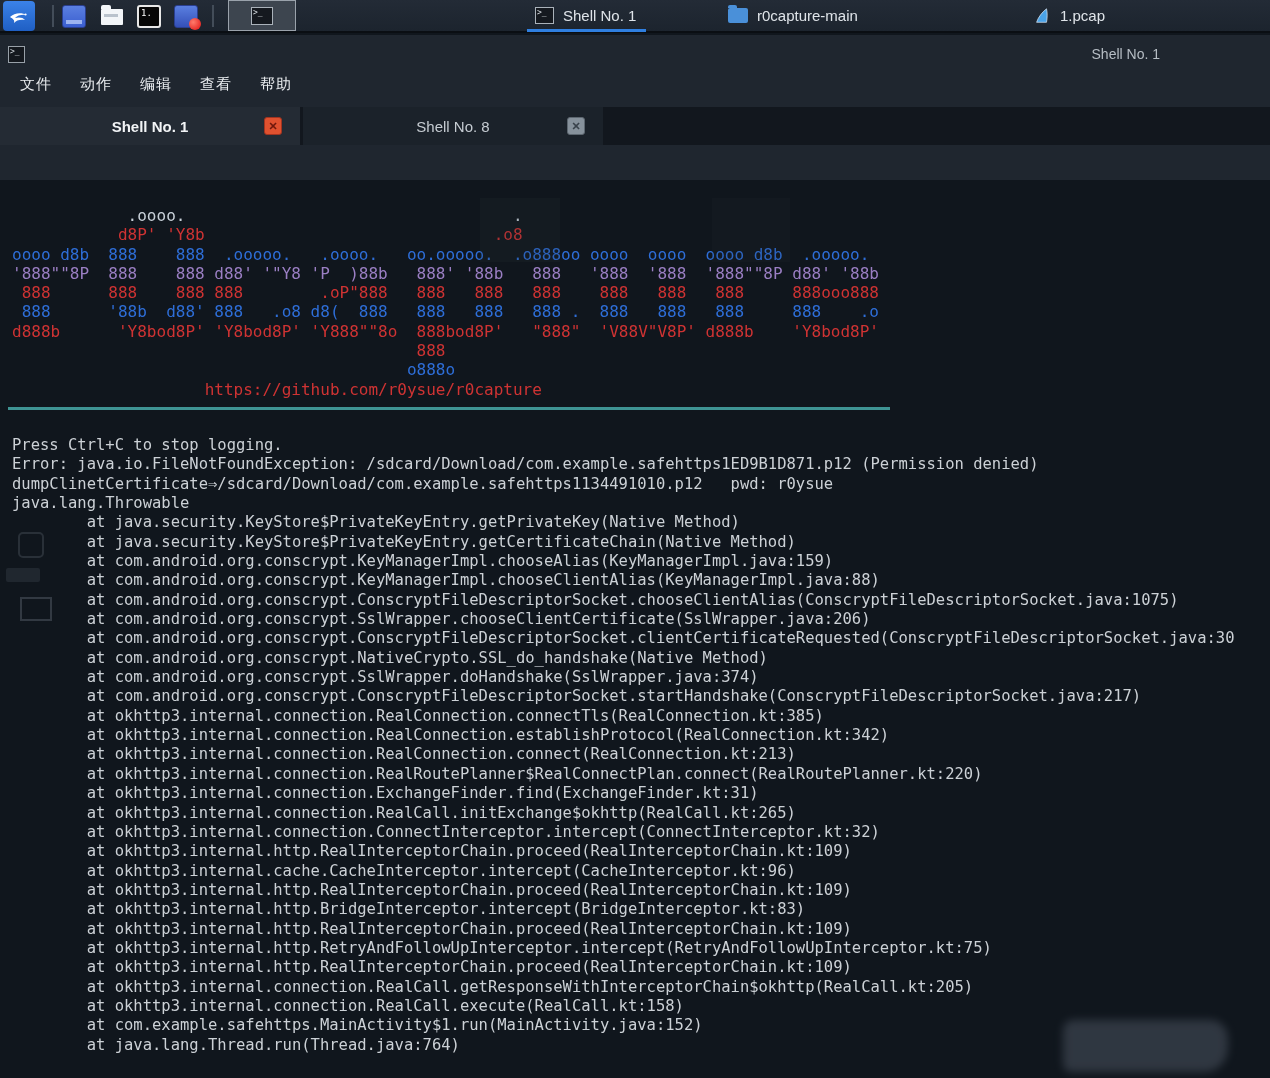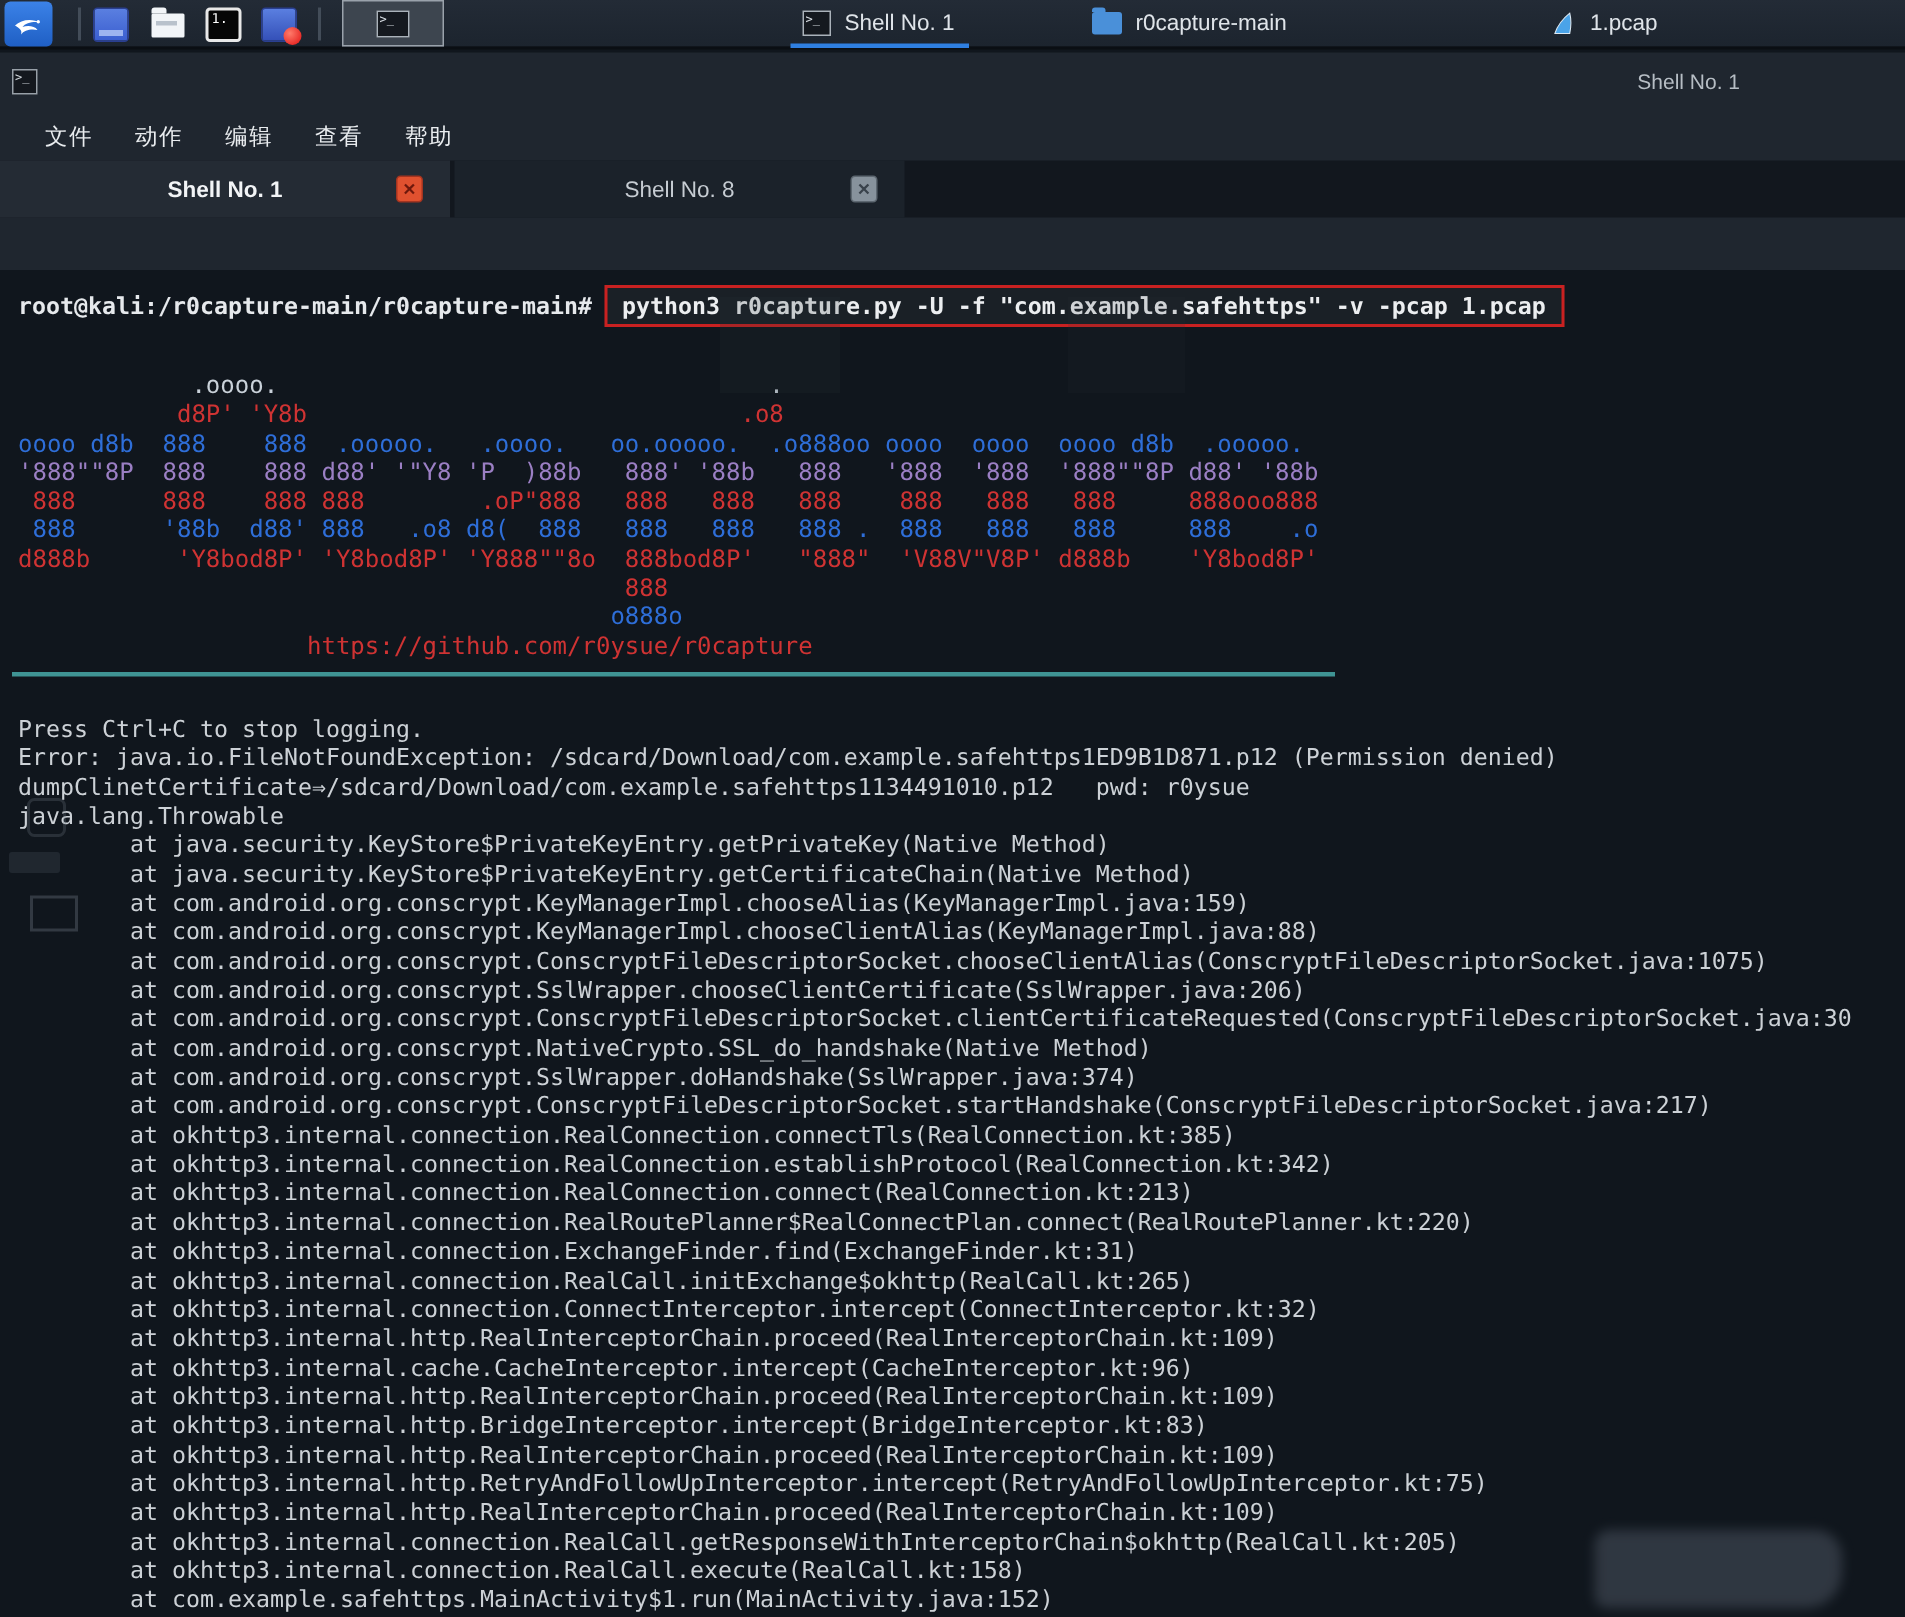--- a/index.html
+++ b/index.html
@@ -36,21 +36,21 @@
   .task-item .ulbar { position:absolute; left:-8px; right:-10px; bottom:-1px; height:3px; background:#2f7fe0; }
   .fin { width:18px; height:18px; }
 
   
   .win { position:absolute; top:35px; left:0; width:1270px; height:1043px; background:#1f262f; }
   .titlebar { position:relative; height:40px; }
   .title-ic { position:absolute; left:8px; top:11px; width:17px; height:17px; border:1px solid #98a0a8;
               background:#14181e; color:#cfd5da; font-family:"DejaVu Sans Mono",monospace;
               font-size:8px; line-height:8px; padding:1px; }
   .win-title { position:absolute; right:110px; top:11px; color:#b6bdc4; font-size:14px; }
-  .menubar { height:32px; display:flex; align-items:center; gap:28px; padding-left:30px; }
+  .menubar { height:32px; display:flex; gap:28px; padding-left:20px; }
   .menu-item { color:#e9ecef; font-size:15px; letter-spacing:1px; }
   .tabbar { height:38px; background:#12171e; display:flex; }
   .tab { width:300px; height:38px; display:flex; align-items:center; justify-content:center;
          position:relative; font-size:15px; }
   .tab.active { background:#242b34; color:#f2f4f6; font-weight:bold; }
   .tab.inactive { background:#1b222a; color:#c6ccd2; margin-left:3px; }
   .closebox { position:absolute; right:18px; top:10px; width:18px; height:18px; border-radius:3px;
               display:flex; align-items:center; justify-content:center; font-size:11px; font-weight:bold; }
   .closebox.red { background:#e0512f; color:#6e180c; border:1px solid #a33420; }
   .closebox.gray { background:#87929c; color:#39424b; border:1px solid #5d6770; }
@@ -159,24 +159,20 @@
       </div>
       <div class="tab inactive">
         <span>Shell No. 8</span>
         <div class="closebox gray">
           <span>✕</span>
         </div>
       </div>
     </div>
 
     <div class="terminal">
-      <div class="prompt-row">
-        <span>root@kali:/r0capture-main/r0capture-main#</span>
-        <span class="cmdbox" style="border-color: rgb(201, 33, 33);">python3 r0capture.py -U -f "com.example.safehttps" -v -pcap 1.pcap</span>
-      </div>
 
       <pre class="banner"><div style="color: rgb(201, 209, 217);">            .oooo.                                  .</div><div style="color: rgb(207, 51, 51);">           d8P' 'Y8b                              .o8</div><div style="color: rgb(46, 110, 216);">oooo d8b  888    888  .ooooo.   .oooo.   oo.ooooo.  .o888oo oooo  oooo  oooo d8b  .ooooo.</div><div style="color: rgb(155, 127, 196);">'888""8P  888    888 d88' '"Y8 'P  )88b   888' '88b   888   '888  '888  '888""8P d88' '88b</div><div style="color: rgb(207, 51, 51);"> 888      888    888 888        .oP"888   888   888   888    888   888   888     888ooo888</div><div style="color: rgb(46, 110, 216);"> 888      '88b  d88' 888   .o8 d8(  888   888   888   888 .  888   888   888     888    .o</div><div style="color: rgb(207, 51, 51);">d888b      'Y8bod8P' 'Y8bod8P' 'Y888""8o  888bod8P'   "888"  'V88V"V8P' d888b    'Y8bod8P'</div><div style="color: rgb(207, 51, 51);">                                          888</div><div style="color: rgb(46, 110, 216);">                                         o888o</div><div style="color: rgb(207, 51, 51);">                    https://github.com/r0ysue/r0capture</div></pre>
 
       <div class="tealline" style="background: rgb(63, 148, 148);"></div>
 
       <pre class="output"><div>Press Ctrl+C to stop logging.</div><div>Error: java.io.FileNotFoundException: /sdcard/Download/com.example.safehttps1ED9B1D871.p12 (Permission denied)</div><div>dumpClinetCertificate⇒/sdcard/Download/com.example.safehttps1134491010.p12   pwd: r0ysue</div><div>java.lang.Throwable</div><div>        at java.security.KeyStore$PrivateKeyEntry.getPrivateKey(Native Method)</div><div>        at java.security.KeyStore$PrivateKeyEntry.getCertificateChain(Native Method)</div><div>        at com.android.org.conscrypt.KeyManagerImpl.chooseAlias(KeyManagerImpl.java:159)</div><div>        at com.android.org.conscrypt.KeyManagerImpl.chooseClientAlias(KeyManagerImpl.java:88)</div><div>        at com.android.org.conscrypt.ConscryptFileDescriptorSocket.chooseClientAlias(ConscryptFileDescriptorSocket.java:1075)</div><div>        at com.android.org.conscrypt.SslWrapper.chooseClientCertificate(SslWrapper.java:206)</div><div>        at com.android.org.conscrypt.ConscryptFileDescriptorSocket.clientCertificateRequested(ConscryptFileDescriptorSocket.java:30</div><div>        at com.android.org.conscrypt.NativeCrypto.SSL_do_handshake(Native Method)</div><div>        at com.android.org.conscrypt.SslWrapper.doHandshake(SslWrapper.java:374)</div><div>        at com.android.org.conscrypt.ConscryptFileDescriptorSocket.startHandshake(ConscryptFileDescriptorSocket.java:217)</div><div>        at okhttp3.internal.connection.RealConnection.connectTls(RealConnection.kt:385)</div><div>        at okhttp3.internal.connection.RealConnection.establishProtocol(RealConnection.kt:342)</div><div>        at okhttp3.internal.connection.RealConnection.connect(RealConnection.kt:213)</div><div>        at okhttp3.internal.connection.RealRoutePlanner$RealConnectPlan.connect(RealRoutePlanner.kt:220)</div><div>        at okhttp3.internal.connection.ExchangeFinder.find(ExchangeFinder.kt:31)</div><div>        at okhttp3.internal.connection.RealCall.initExchange$okhttp(RealCall.kt:265)</div><div>        at okhttp3.internal.connection.ConnectInterceptor.intercept(ConnectInterceptor.kt:32)</div><div>        at okhttp3.internal.http.RealInterceptorChain.proceed(RealInterceptorChain.kt:109)</div><div>        at okhttp3.internal.cache.CacheInterceptor.intercept(CacheInterceptor.kt:96)</div><div>        at okhttp3.internal.http.RealInterceptorChain.proceed(RealInterceptorChain.kt:109)</div><div>        at okhttp3.internal.http.BridgeInterceptor.intercept(BridgeInterceptor.kt:83)</div><div>        at okhttp3.internal.http.RealInterceptorChain.proceed(RealInterceptorChain.kt:109)</div><div>        at okhttp3.internal.http.RetryAndFollowUpInterceptor.intercept(RetryAndFollowUpInterceptor.kt:75)</div><div>        at okhttp3.internal.http.RealInterceptorChain.proceed(RealInterceptorChain.kt:109)</div><div>        at okhttp3.internal.connection.RealCall.getResponseWithInterceptorChain$okhttp(RealCall.kt:205)</div><div>        at okhttp3.internal.connection.RealCall.execute(RealCall.kt:158)</div><div>        at com.example.safehttps.MainActivity$1.run(MainActivity.java:152)</div><div>        at java.lang.Thread.run(Thread.java:764)</div></pre>
     </div>
   </div>
 
   <div class="ghost g-box1"></div>

